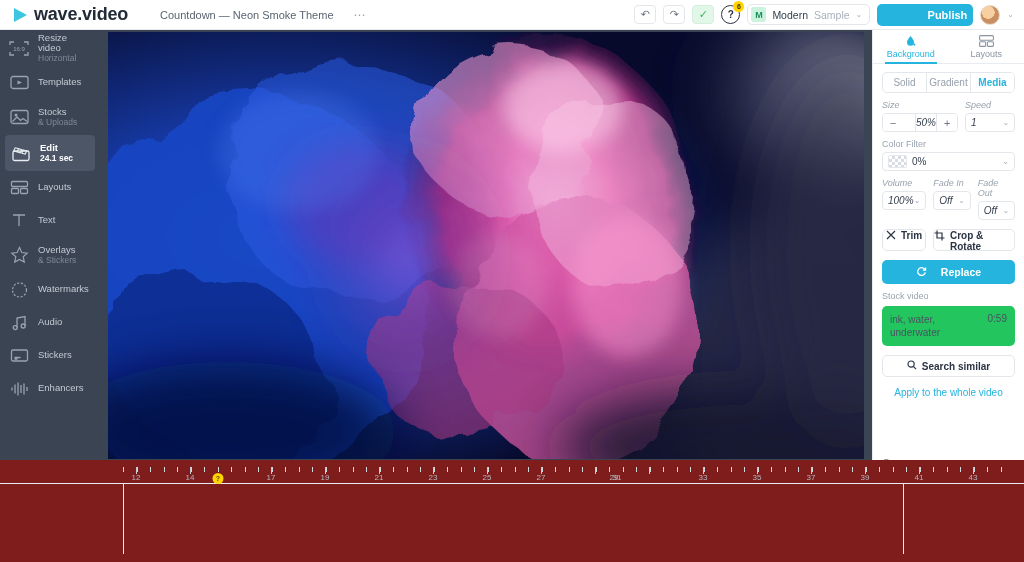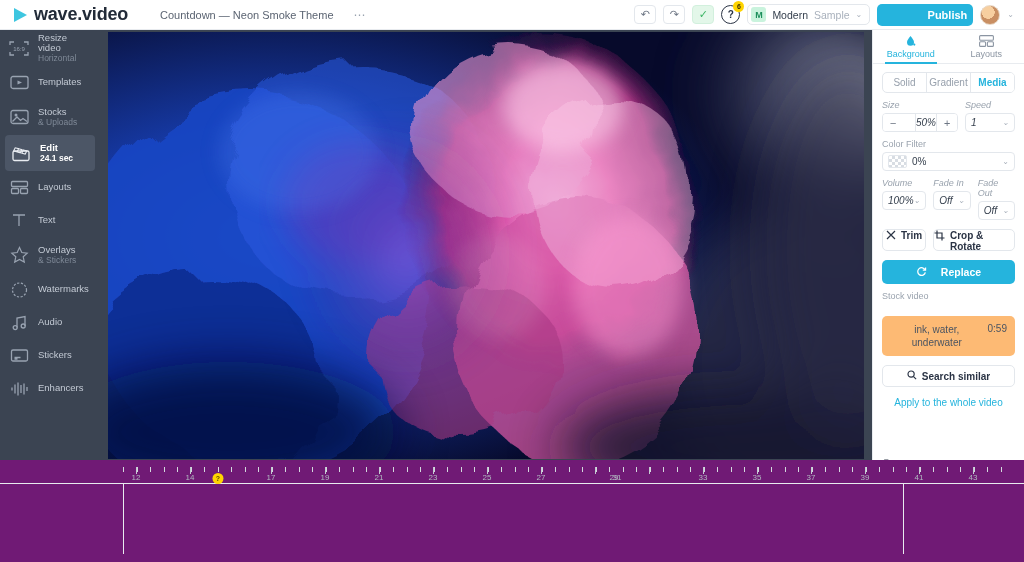--- a/index.html
+++ b/index.html
@@ -95,30 +95,30 @@
      background-size:6px 6px; background-position:0 0,3px 3px; border:1px solid #e3e7ec;}
   .btnrow{ display:flex; gap:7px; margin-top:9px;}
   .obtn{ height:22px;border:1px solid #e3e7ec;border-radius:5px;background:#fff;
      display:flex;align-items:flex-start;justify-content:center;gap:5px;
      font-size:10px;font-weight:bold;color:#2b3445;cursor:pointer;}
   .obtn.trim{width:44px;}
   .obtn.crop{flex:1;}
   .replace{ margin-top:9px;width:100%;height:24px;background:#25b4dd;border:none;border-radius:5px;
      color:#fff;font-size:10.5px;font-weight:bold;display:flex;align-items:center;justify-content:center;gap:14px;
      cursor:pointer;font-family:inherit;}
-  .stock{ background:#fdba74;border-radius:5px;padding:7px 8px;display:flex;gap:4px;margin-top:15px;text-align:center;}
+  .stock{ background:#22c55e;border-radius:5px;padding:7px 8px;display:flex;gap:4px;margin-top:5px;}
   .stock .nm{ font-size:10px;color:#4a5461;line-height:1.3;flex:1;}
   .stock .dur{ font-size:10px;color:#4a5461;}
   .similar{ margin-top:9px;width:100%;height:22px;border:1px solid #e3e7ec;border-radius:5px;background:#fff;
      display:flex;align-items:center;justify-content:center;gap:5px;font-size:10px;font-weight:bold;color:#2b3445;cursor:pointer;}
   .applylink{ display:block;text-align:center;margin-top:10px;font-size:10px;color:#25b4dd;cursor:pointer;}
   .panel-collapse{position:absolute;left:884px;top:456px;width:12px;height:10px;cursor:pointer;color:#3b4452;font-size:9px;}
 
   
-  .timeline{ position:absolute; left:0; top:460px; width:1024px; height:102px; background:#701a75;}
+  .timeline{ position:absolute; left:0; top:460px; width:1024px; height:102px; background:#7f1d1d;}
   .ruler{ position:absolute; left:0; top:7px; width:1024px; height:17px; border-bottom:1px solid #e8ebef;}
   .tick{ position:absolute; top:0; width:1px; height:5px; background:#d3d8de;}
   .tick.maj{height:7px;background:#c4cad2;}
   .tnum{ position:absolute; top:6px; font-size:8px; color:#b0b7c0; transform:translateX(-50%);}
   .ymark{position:absolute;top:6px;width:11px;height:11px;border-radius:50%;background:#ffd400;
      display:flex;align-items:center;justify-content:center;font-size:7px;font-weight:bold;color:#5a4a00;
      transform:translateX(-50%);cursor:pointer;}
   .tl-rows{ position:absolute; left:0; top:24px; width:1024px; height:78px; }
   .vsep{position:absolute;top:0;width:1px;height:70px;background:#e8ebef;}
 </style>

